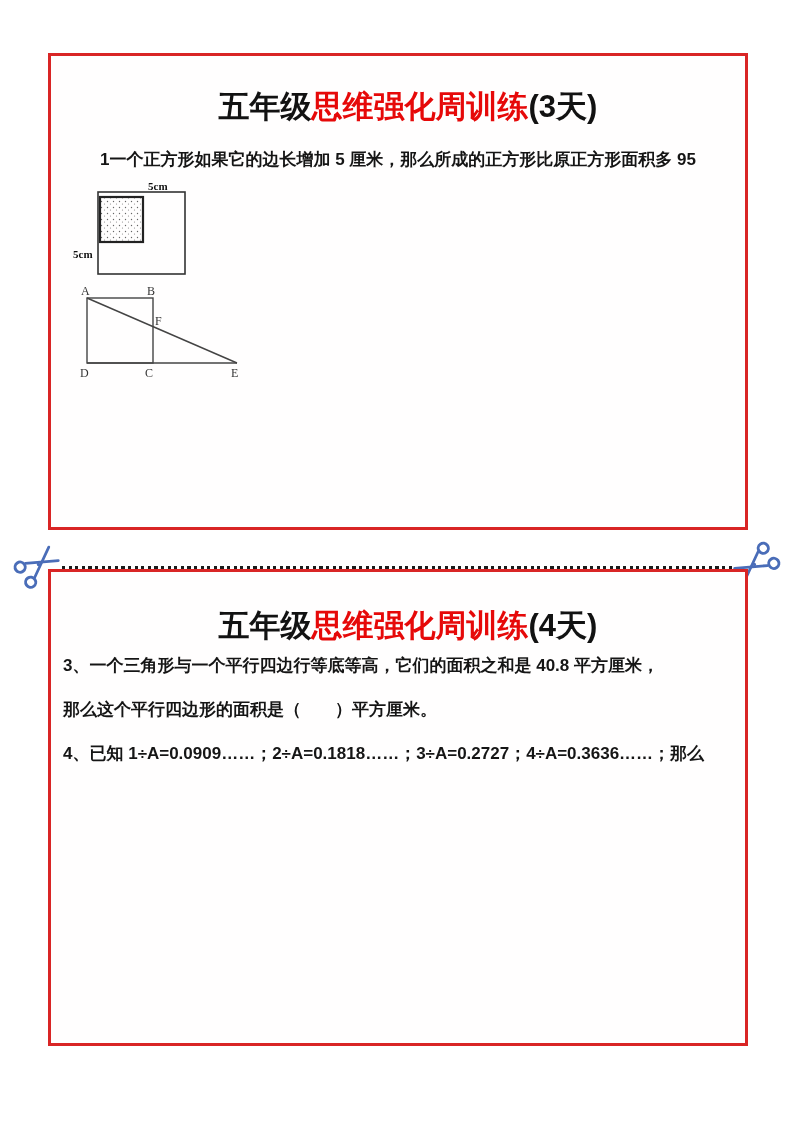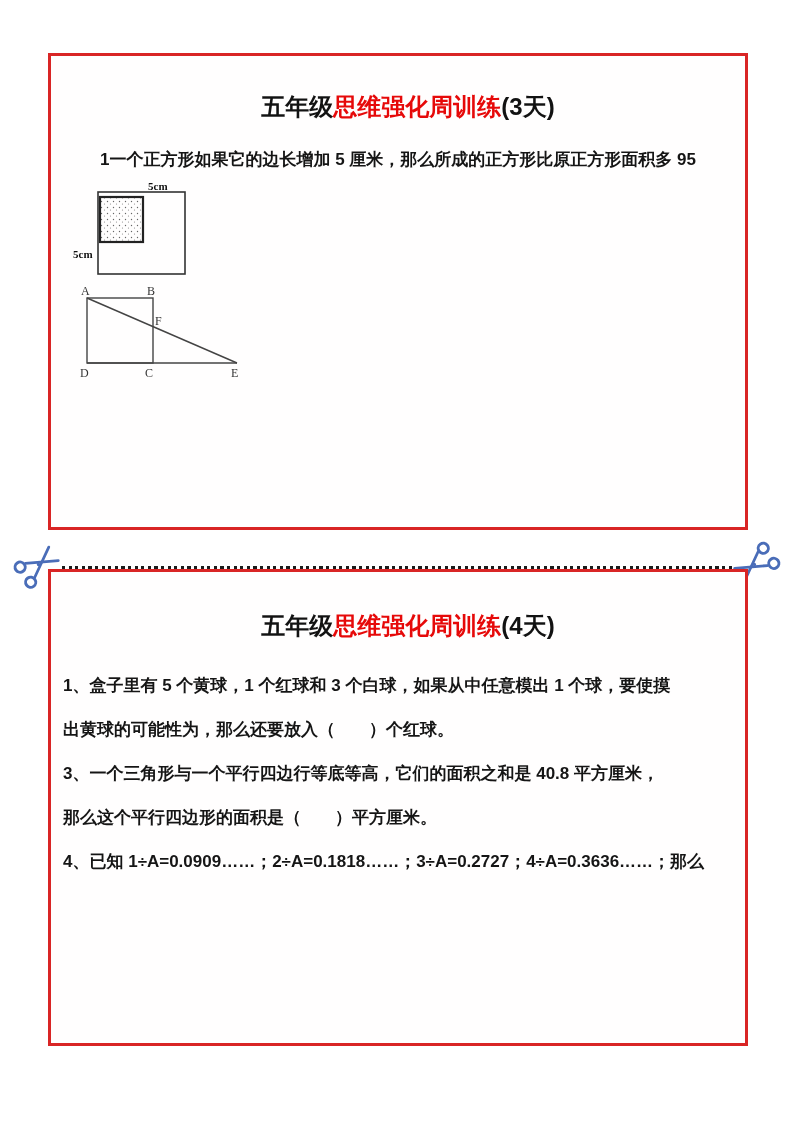--- a/index.html
+++ b/index.html
@@ -18,21 +18,21 @@
     border: 3px solid #d92525;
     background: #fffefe;
     box-sizing: border-box;
     overflow: hidden;
   }
   #card1 { top: 53px; }
   #card2 { top: 569px; }
 
   .sheet-title {
     text-align: center;
-    font-size: 24px;
+    font-size: 31px;
     line-height: 36px;
     font-weight: bold;
     color: #121212;
     white-space: nowrap;
     margin-left: 20px;
   }
   #card1 .sheet-title { margin-top: 33px; }
   #card2 .sheet-title { margin-top: 36px; }
   .sheet-title .red { color: #e60909; }
 
@@ -143,24 +143,20 @@
     </g>
     <circle cx="27" cy="18" r="1.8" fill="#4a6db8"></circle>
   </svg>
 </div>
 
 <div class="card" id="card2">
   <div class="sheet-title">
     <span>五年级</span><span class="red">思维强化周训练</span><span>(4天)</span>
   </div>
 
-  <div class="problem p1">
-    <div class="pline">1、盒子里有 5 个黄球，1 个红球和 3 个白球，如果从中任意模出 1 个球，要使摸</div>
-    <div class="pline">出黄球的可能性为，那么还要放入（　　）个红球。</div>
-  </div>
 
 
   <div class="problem">
     <div class="pline">3、一个三角形与一个平行四边行等底等高，它们的面积之和是 40.8 平方厘米，</div>
     <div class="pline">那么这个平行四边形的面积是（　　）平方厘米。</div>
   </div>
 
   <div class="problem">
     <div class="pline">4、已知 1÷A=0.0909……；2÷A=0.1818……；3÷A=0.2727；4÷A=0.3636……；那么</div>
   </div>

